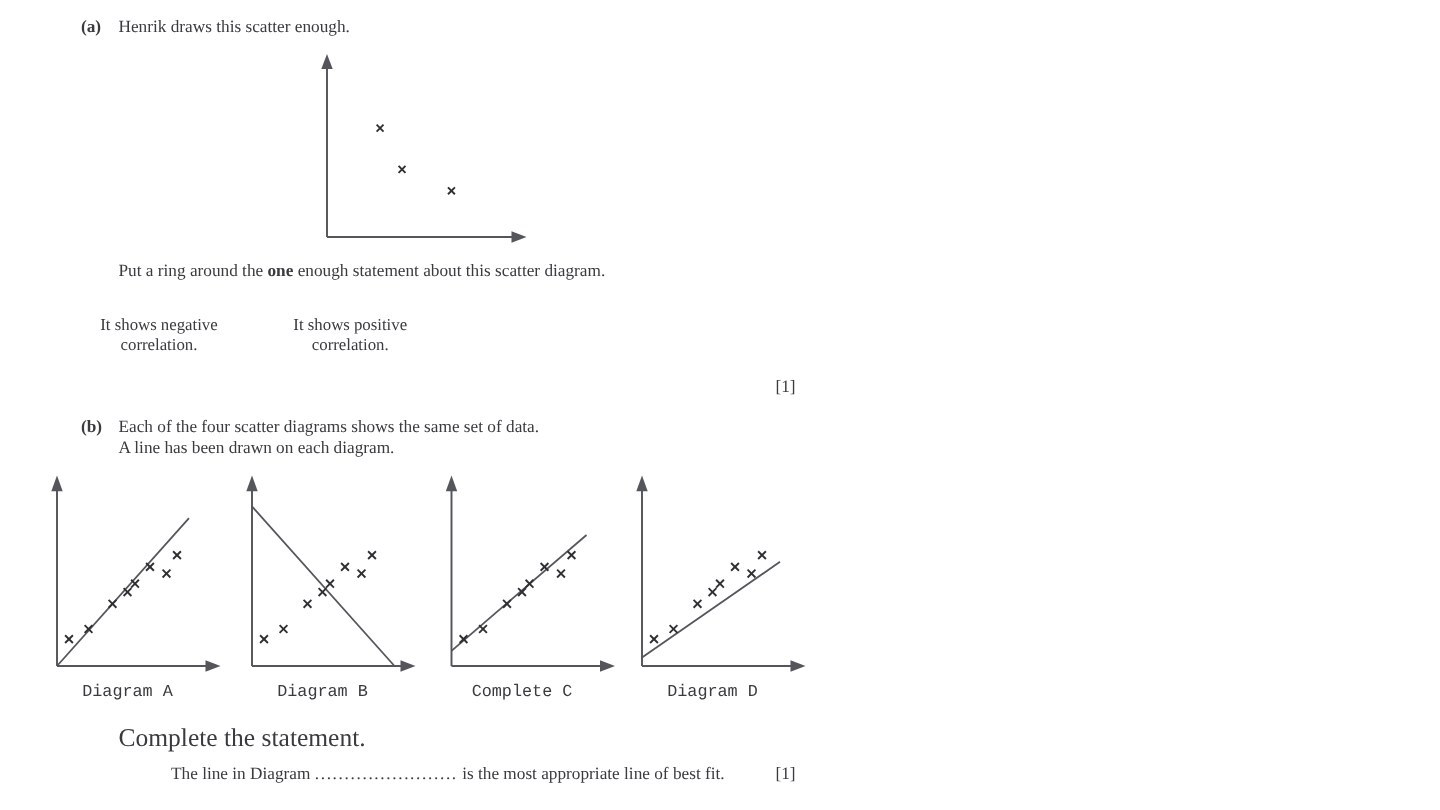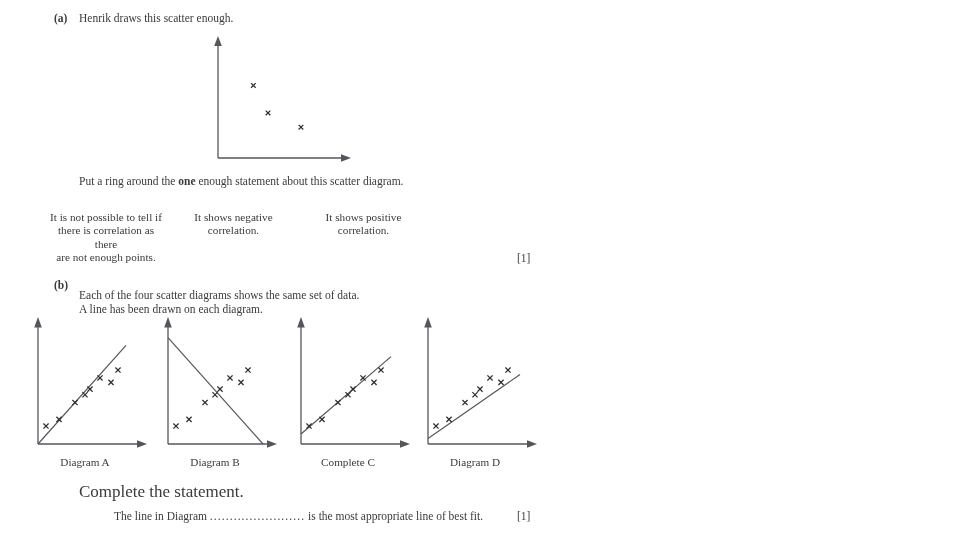--- a/index.html
+++ b/index.html
@@ -63,32 +63,32 @@
   
   #part-b-label {
     left: 54px; top: 279px;
     font-size: 11.5px;
     font-weight: bold;
   }
   #part-b-text {
     left: 79px; top: 279px;
     font-size: 11.5px;
     line-height: 13.6px;
-    margin-top: 10px;
   }
 
   #diagrams-row {
     left: 20px; top: 308px;
     width: 530px; height: 160px;
   }
   .diagram-cell {
     position: absolute;
     top: 0;
     width: 130px;
     height: 160px;
+    font-family: Liberation Mono, monospace;
   }
   .diagram-cell:nth-child(1) { left: 0px; }
   .diagram-cell:nth-child(2) { left: 130px; }
   .diagram-cell:nth-child(3) { left: 263px; }
   .diagram-cell:nth-child(4) { left: 390px; }
   .diagram-label {
     position: absolute;
     bottom: 0;
     width: 100%;
     text-align: center;
@@ -140,23 +140,20 @@
       </g>
   </svg>
 </div>
 
 <div class="abs" id="ring-instruction">
   <span>Put a ring around the </span><b>one</b><span> enough statement about this scatter diagram.</span>
 </div>
 
 <div class="abs" id="options-row">
   <div class="option">
-    <span>It is not possible to tell if<br>there is correlation as there<br>are not enough points.</span>
-  </div>
-  <div class="option">
     <span>It shows negative<br>correlation.</span>
   </div>
   <div class="option">
     <span>It shows positive<br>correlation.</span>
   </div>
 </div>
 
 <div class="abs" id="mark-a">[1]</div>
 
 <div class="abs" id="part-b-label">(b)</div>

